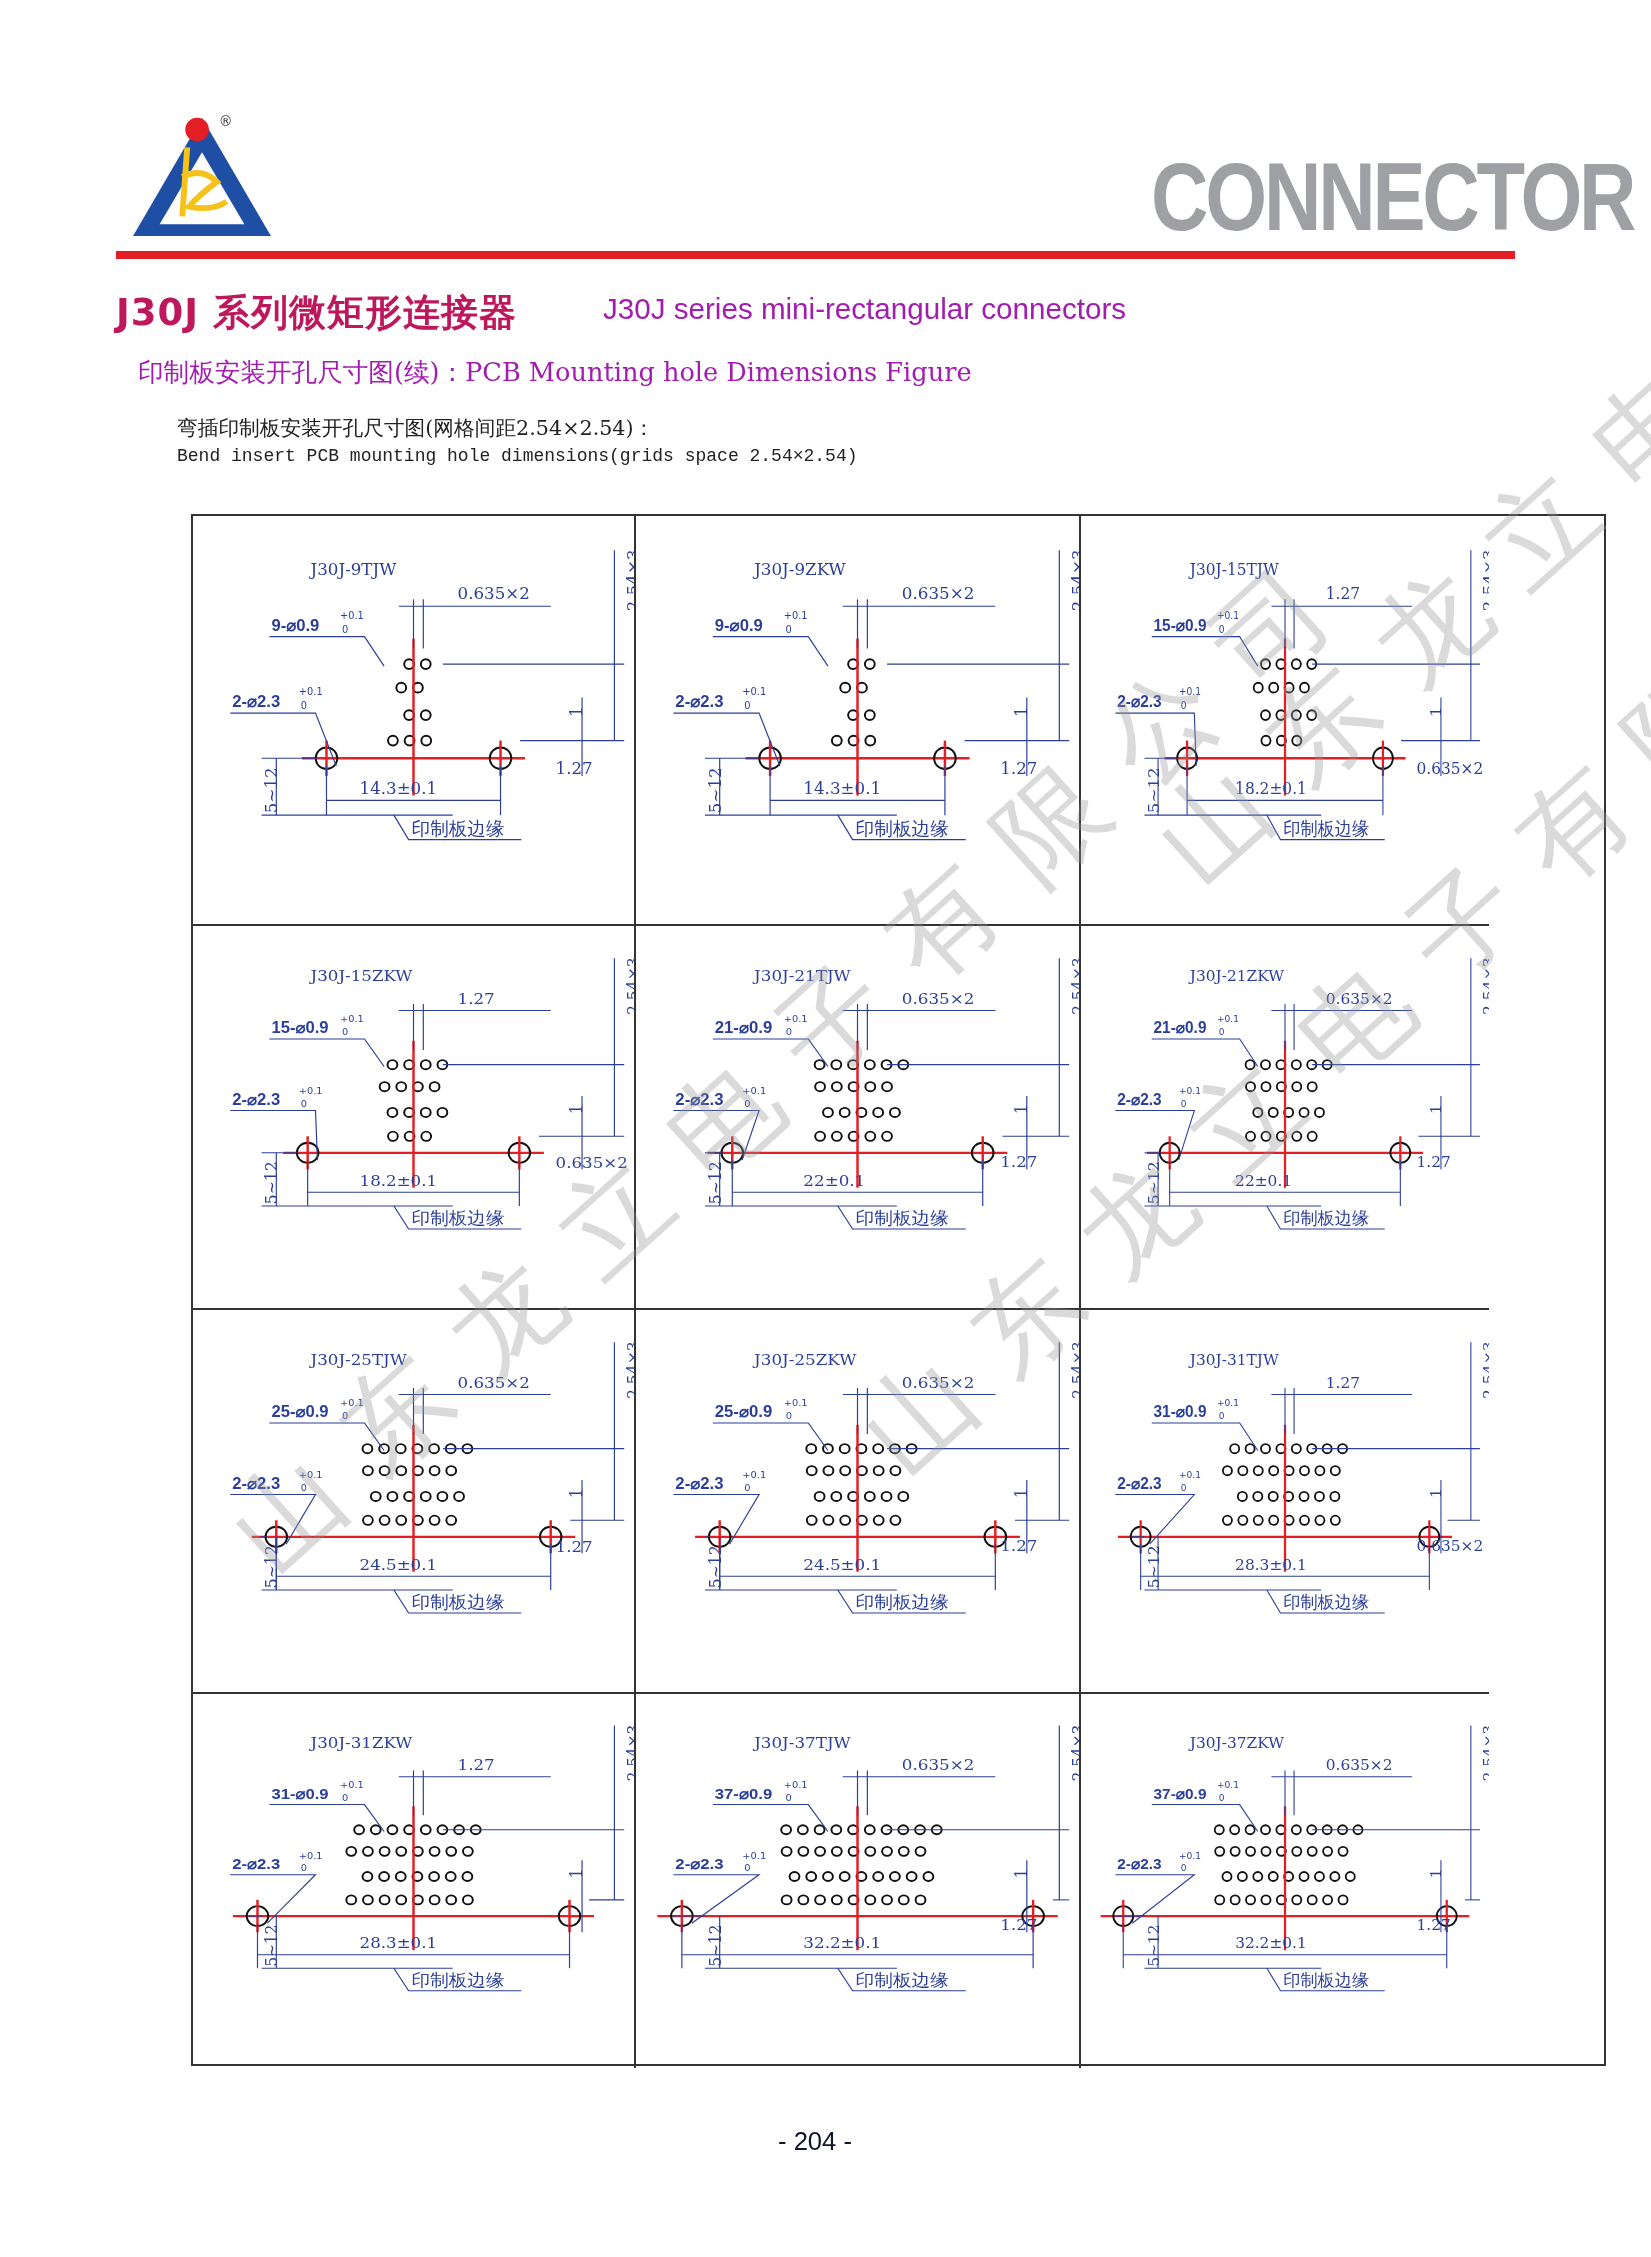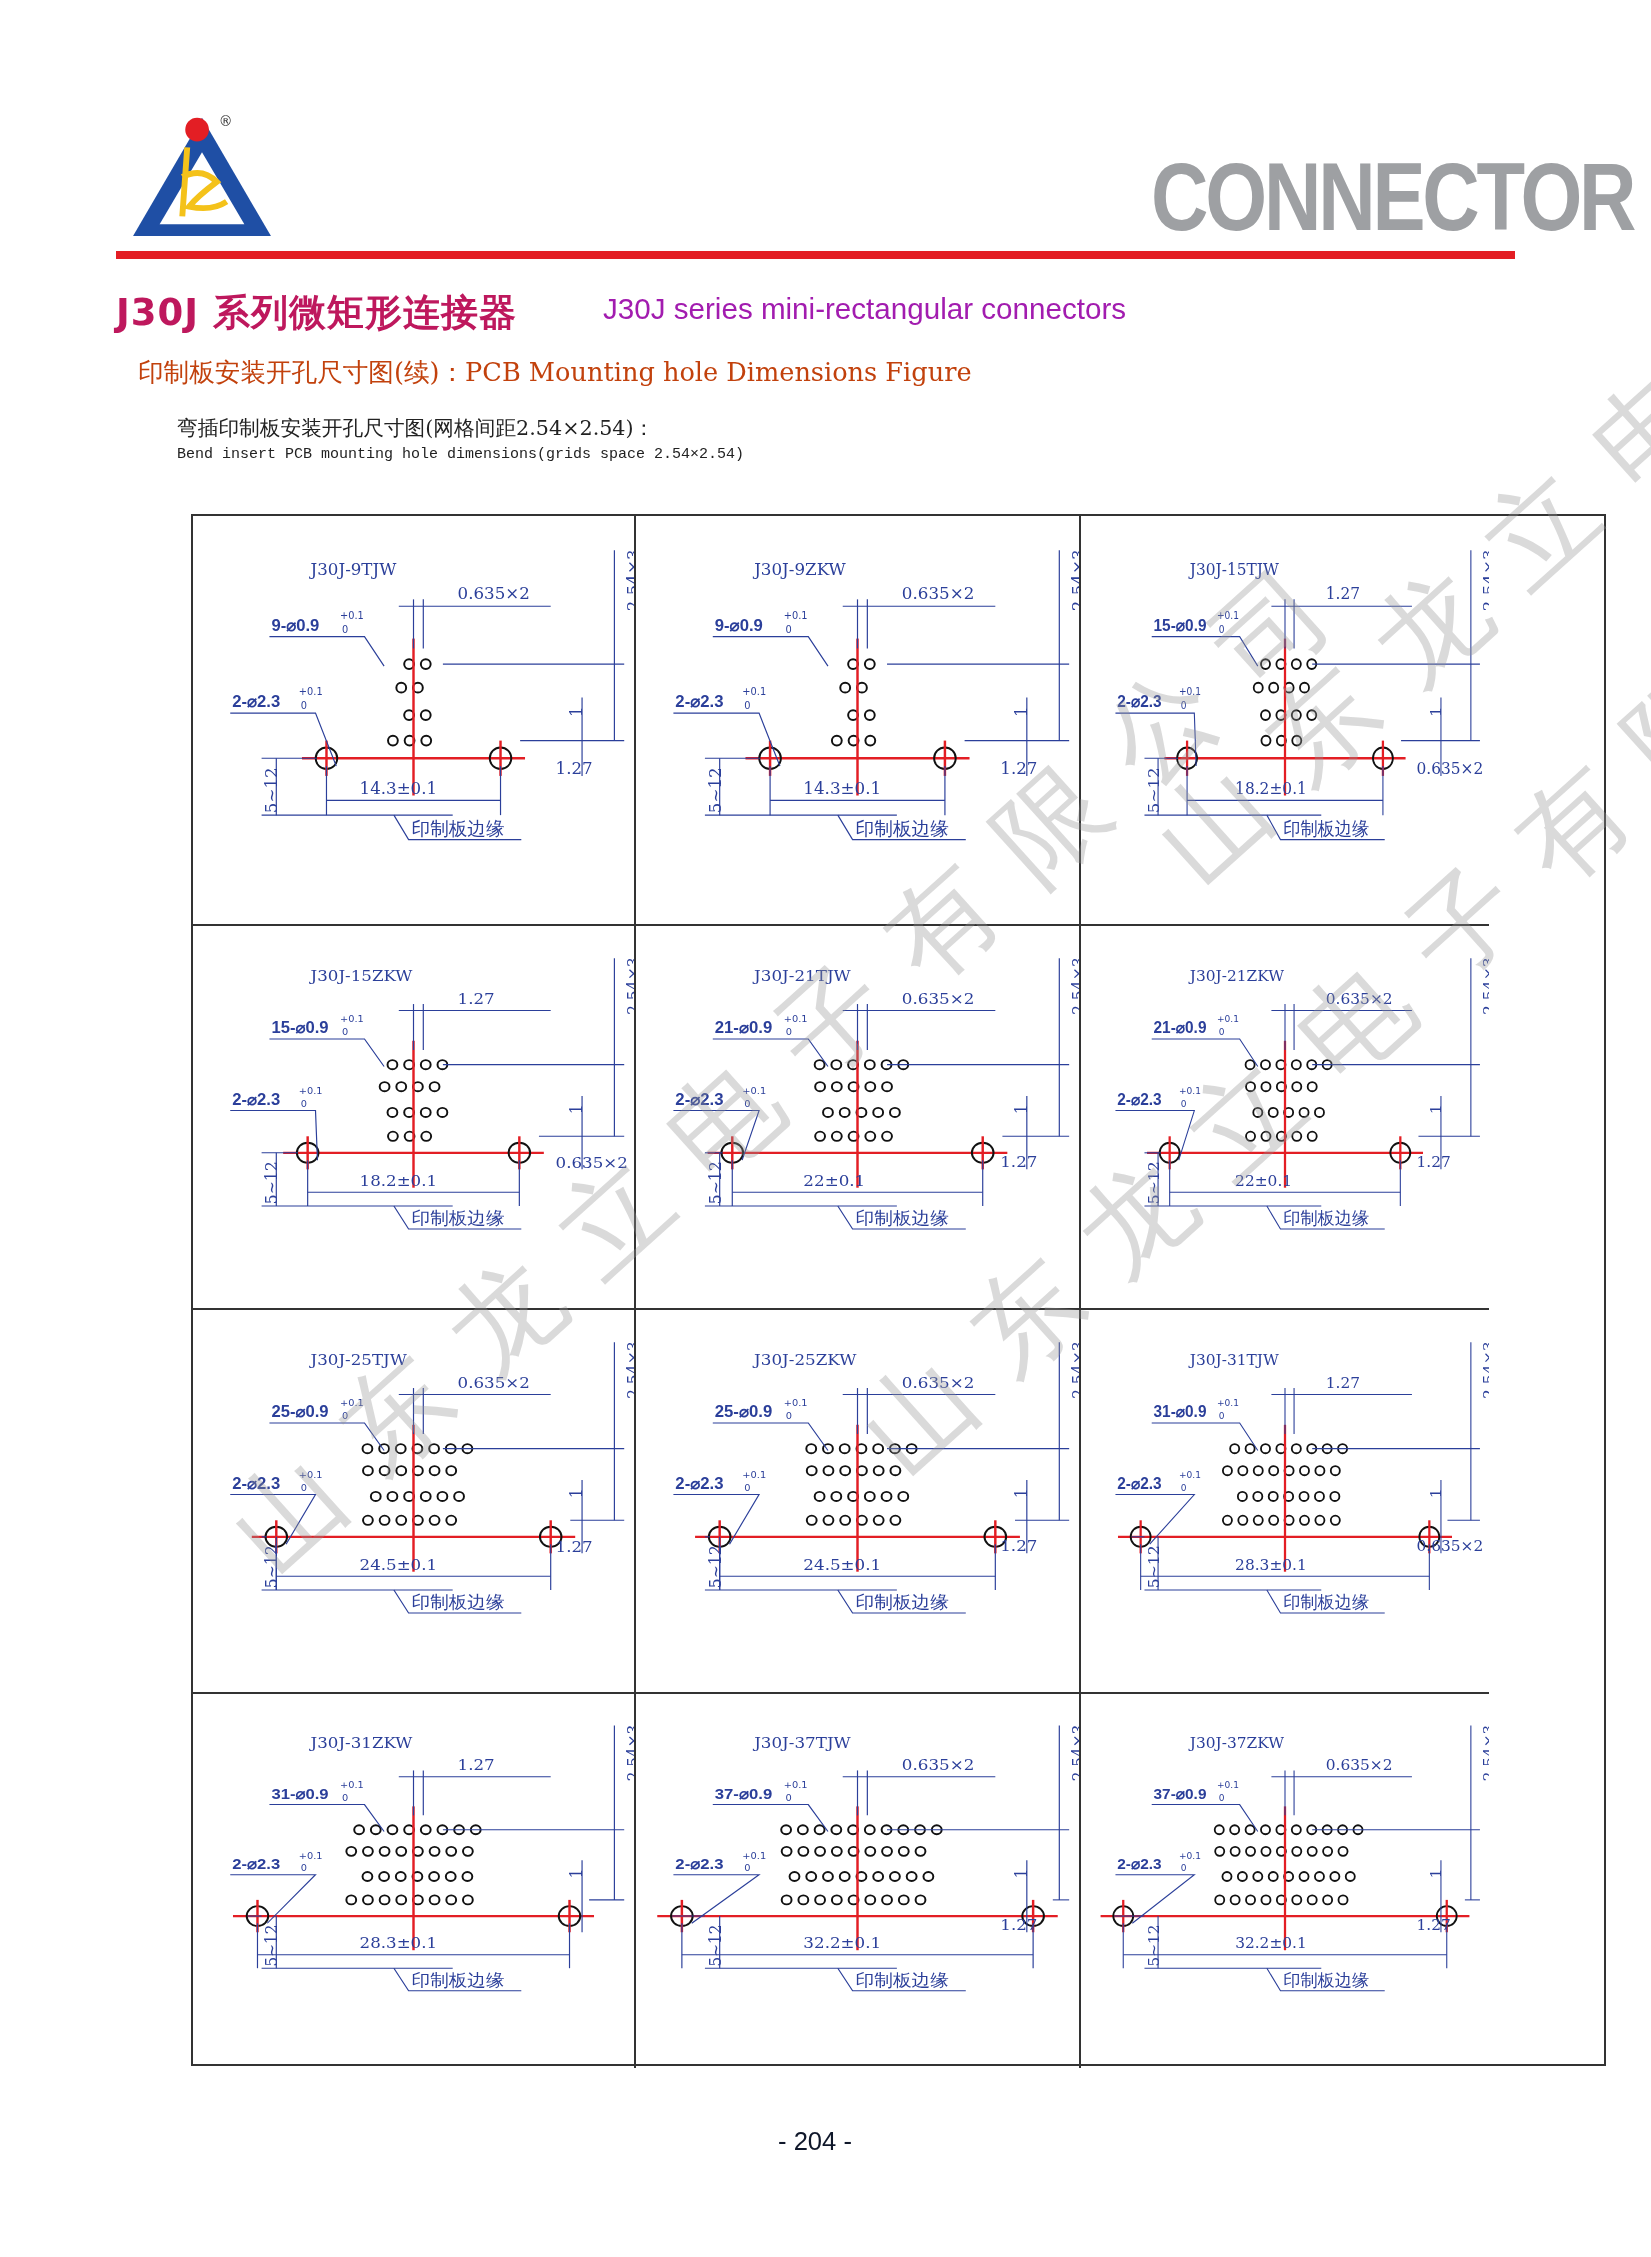--- a/index.html
+++ b/index.html
@@ -5,23 +5,23 @@
   html,body{margin:0;padding:0;background:#fff;}
   body{width:1652px;height:2258px;position:relative;overflow:hidden;font-family:"DejaVu Sans",sans-serif;}
   .header{position:absolute;left:0;top:0;width:1652px;height:266px;}
   .logo{position:absolute;left:128px;top:108px;width:148px;height:133px;}
   .brand-cn{position:absolute;left:288px;top:182px;font-family:"DejaVu Sans",sans-serif;font-size:53px;letter-spacing:17.7px;color:#111;}
   .longli{position:absolute;left:800px;top:99px;font-family:"Liberation Sans",sans-serif;font-weight:bold;font-size:122px;color:#c8c9cb;letter-spacing:-3.9px;line-height:1;}
   .connector{position:absolute;left:1151px;top:148px;font-family:"Liberation Sans",sans-serif;font-weight:bold;font-size:97px;color:#9ea0a3;letter-spacing:-3.9px;line-height:1;transform:scaleX(0.82);transform-origin:left top;}
   .redbar{position:absolute;left:116px;top:251px;width:1399px;height:7.9px;background:#e31e24;}
   .title-cn{position:absolute;left:116px;top:288px;font-size:37px;font-weight:bold;color:#be185d;letter-spacing:1px;}
   .title-en{position:absolute;left:603px;top:292px;font-family:"Liberation Sans",sans-serif;font-size:29.6px;color:#a21caf;}
-  .sub1{position:absolute;left:138px;top:355px;font-family:"DejaVu Serif",serif;font-size:25.6px;color:#c2410c;}
+  .sub1{position:absolute;left:138px;top:355px;font-family:"DejaVu Serif",serif;font-size:25.6px;color:#a21caf;}
   .sub2{position:absolute;left:177px;top:414px;font-family:"DejaVu Serif",serif;font-size:20.7px;color:#222;}
-  .sub3{position:absolute;left:177px;top:446px;font-family:"Liberation Mono",monospace;font-size:15px;color:#222;}
+  .sub3{position:absolute;left:177px;top:446px;font-family:"Liberation Mono",monospace;font-size:18px;color:#222;}
   .grid{position:absolute;left:191px;top:514px;width:1415px;height:1552px;border:2px solid #333;display:grid;grid-template-columns:443px 445px 408px;grid-template-rows:410px 384px 384px 374px;box-sizing:border-box;}
   .cell{position:relative;border-right:2px solid #333;border-bottom:2px solid #333;box-sizing:border-box;overflow:hidden;}
   .cell.c3{border-right:none;text-align:center;}
   .cell.r4{border-bottom:none;}
   .cell svg{position:absolute;left:0;top:0;width:100%;height:100%;}
   .model{font-family:"DejaVu Serif",serif;font-size:17px;fill:#2b3f9a;}
   .dim{font-family:"DejaVu Serif",serif;font-size:17px;fill:#2b3f9a;}
   .dimb{font-family:"Liberation Sans",sans-serif;font-size:17px;font-weight:bold;fill:#2b3f9a;}
   .sup{font-family:"DejaVu Sans",sans-serif;font-size:10px;fill:#2b3f9a;}
   .cnlbl{font-family:"DejaVu Sans",sans-serif;font-size:19px;fill:#2b3f9a;}

